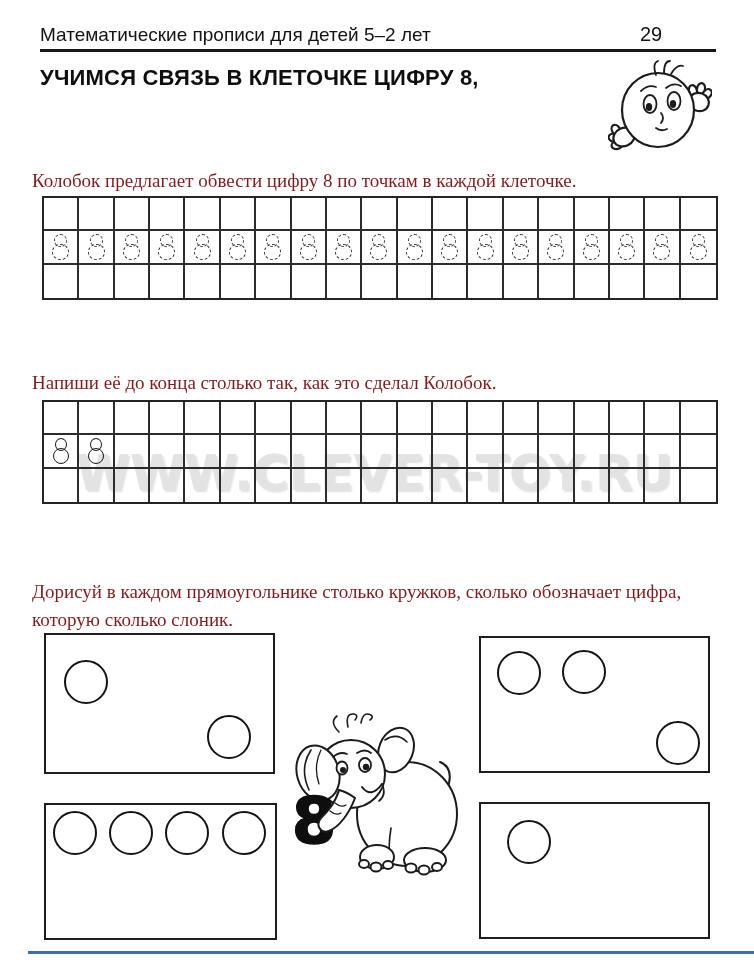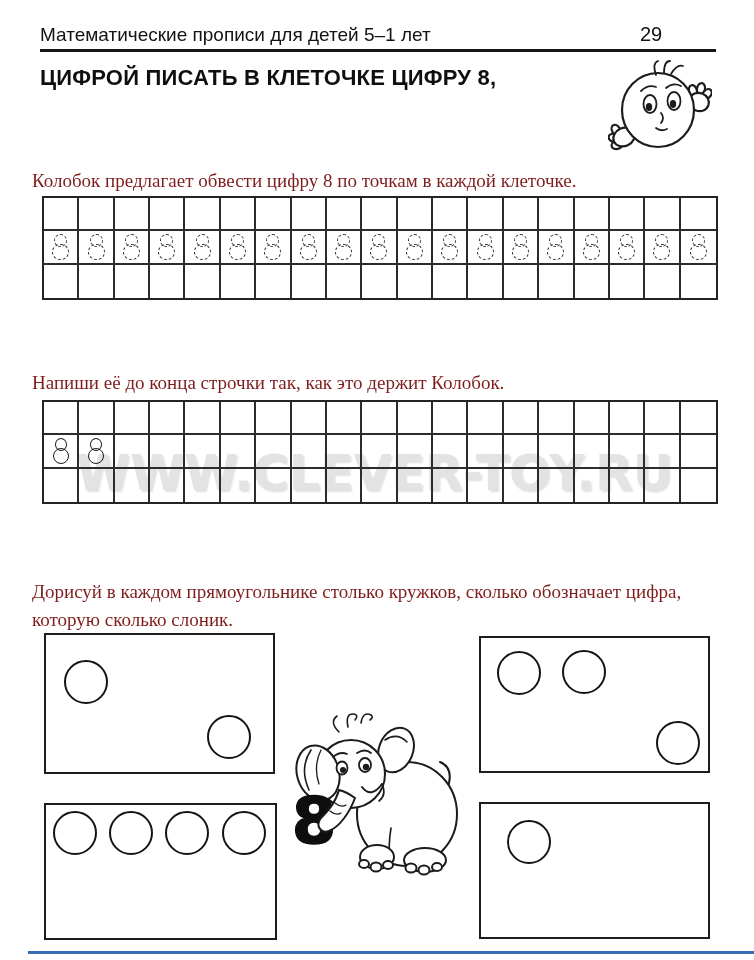--- a/index.html
+++ b/index.html
@@ -64,26 +64,26 @@
   #elephant{position:absolute;left:285px;top:700px;width:190px;height:200px;}
 
   
   #footer-line{position:absolute;left:28px;top:951px;width:726px;height:3px;background:#3c6cb4;}
 </style>
 </head>
 <body>
 
 <div id="page">
 
-  <div id="book-title">Математические прописи для детей 5–1 лет</div>
+  <div id="book-title">Математические прописи для детей 5–2 лет</div>
   <div id="page-number">29</div>
   <div id="header-rule"></div>
 
   <div id="heading">
-    <div>ЦИФРОЙ ПИСАТЬ В КЛЕТОЧКЕ ЦИФРУ 8,</div>
+    <div>УЧИМСЯ СВЯЗЬ В КЛЕТОЧКЕ ЦИФРУ 8,</div>
   </div>
 
   <svg id="kolobok" viewBox="0 0 104 94">
     <g fill="#ffffff" stroke="#1c1c1c" stroke-width="2.2" stroke-linecap="round">
       <g>
         <ellipse cx="8" cy="72" rx="4" ry="5.5" transform="rotate(-30 8 72)"></ellipse>
         <ellipse cx="6" cy="80" rx="4" ry="5.5" transform="rotate(-70 6 80)"></ellipse>
         <ellipse cx="9" cy="87" rx="4" ry="5.5" transform="rotate(-100 9 87)"></ellipse>
         <ellipse cx="16" cy="79" rx="11" ry="9" transform="rotate(-25 16 79)"></ellipse>
       </g>
@@ -260,21 +260,21 @@
       <div class="gcell lr"></div>
       <div class="gcell lr"></div>
       <div class="gcell lr"></div>
       <div class="gcell lr"></div>
       <div class="gcell lr"></div>
       <div class="gcell lr"></div>
       <div class="gcell lr"></div>
       <div class="gcell lc lr"></div>
     </div>
 
-  <p class="task" id="task2">Напиши её до конца строчки так, как это держит Колобок.</p>
+  <p class="task" id="task2">Напиши её до конца столько так, как это сделал Колобок.</p>
 
   <div class="grid" id="write-grid">
       <div class="gcell"></div>
       <div class="gcell"></div>
       <div class="gcell"></div>
       <div class="gcell"></div>
       <div class="gcell"></div>
       <div class="gcell"></div>
       <div class="gcell"></div>
       <div class="gcell"></div>

